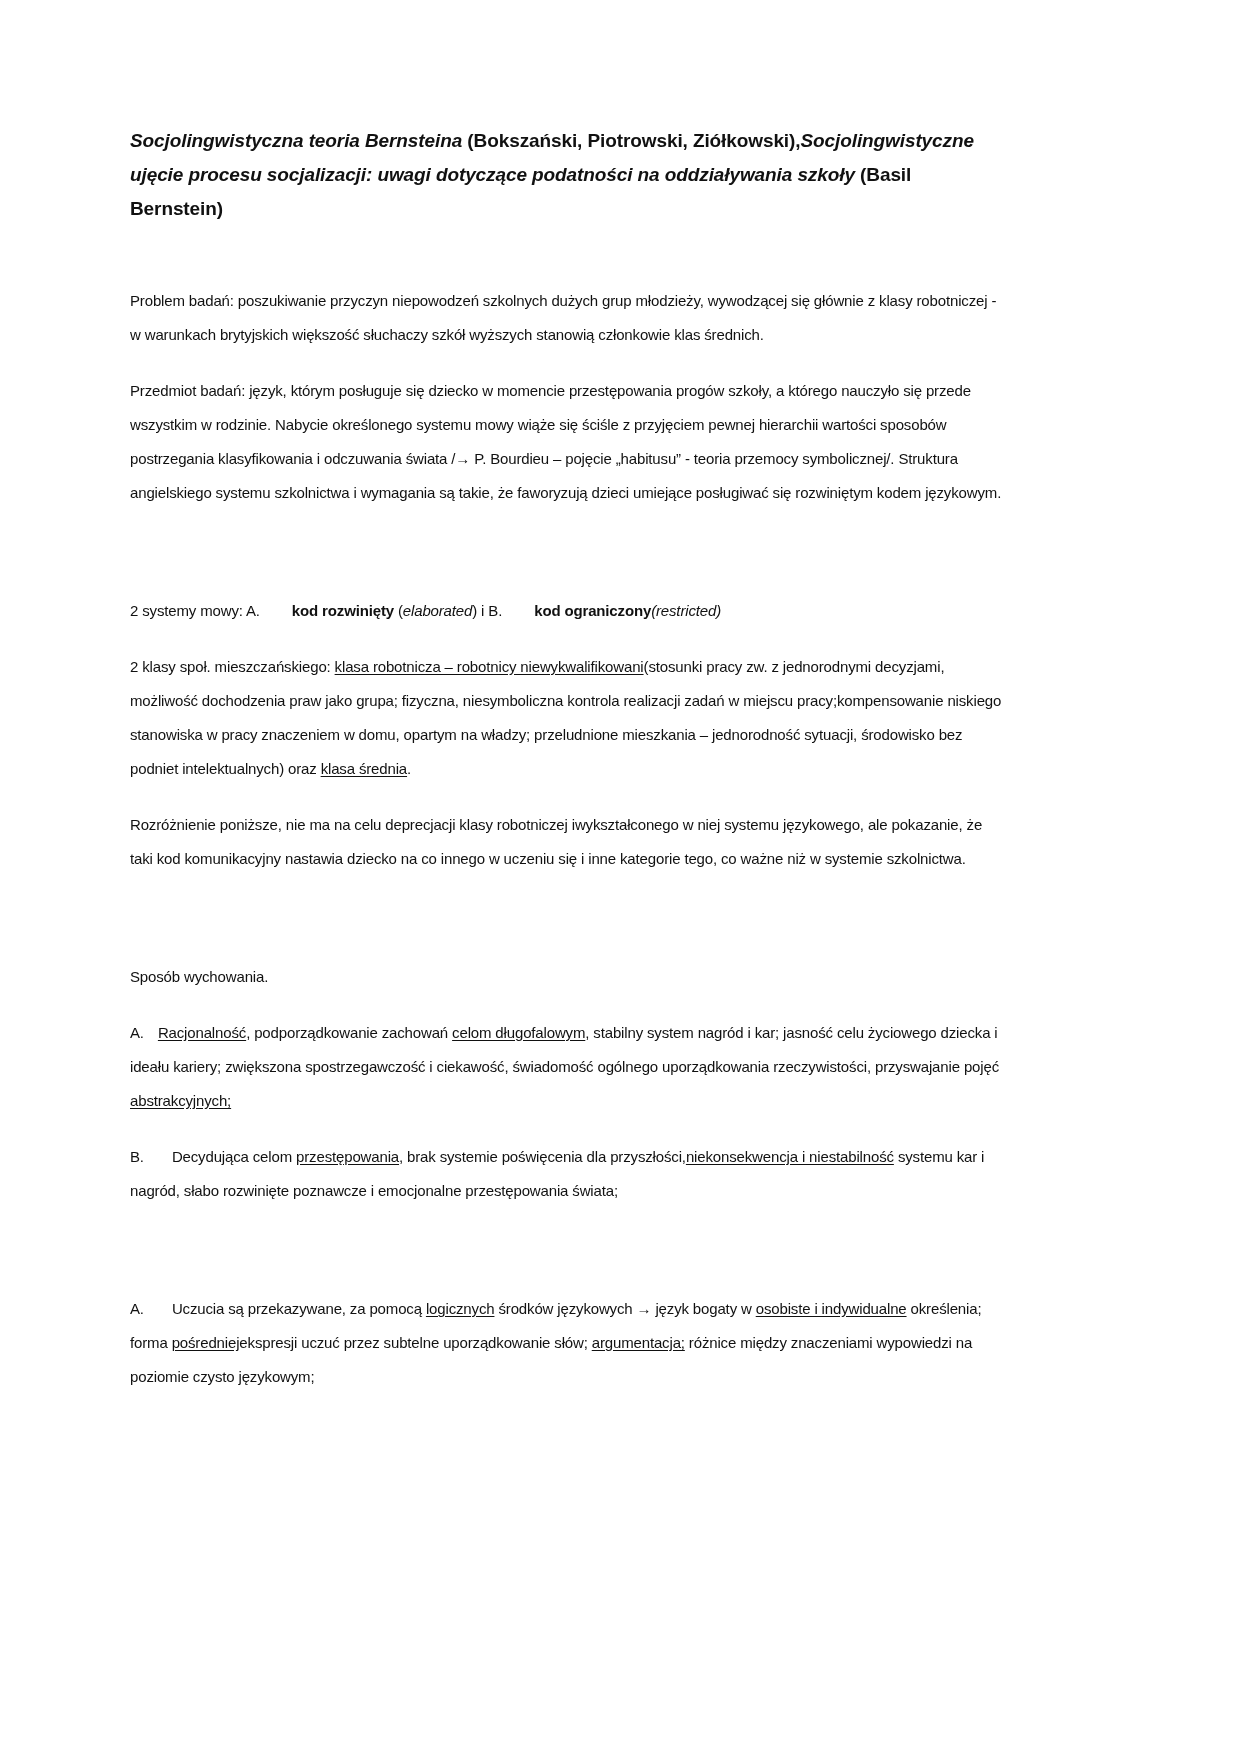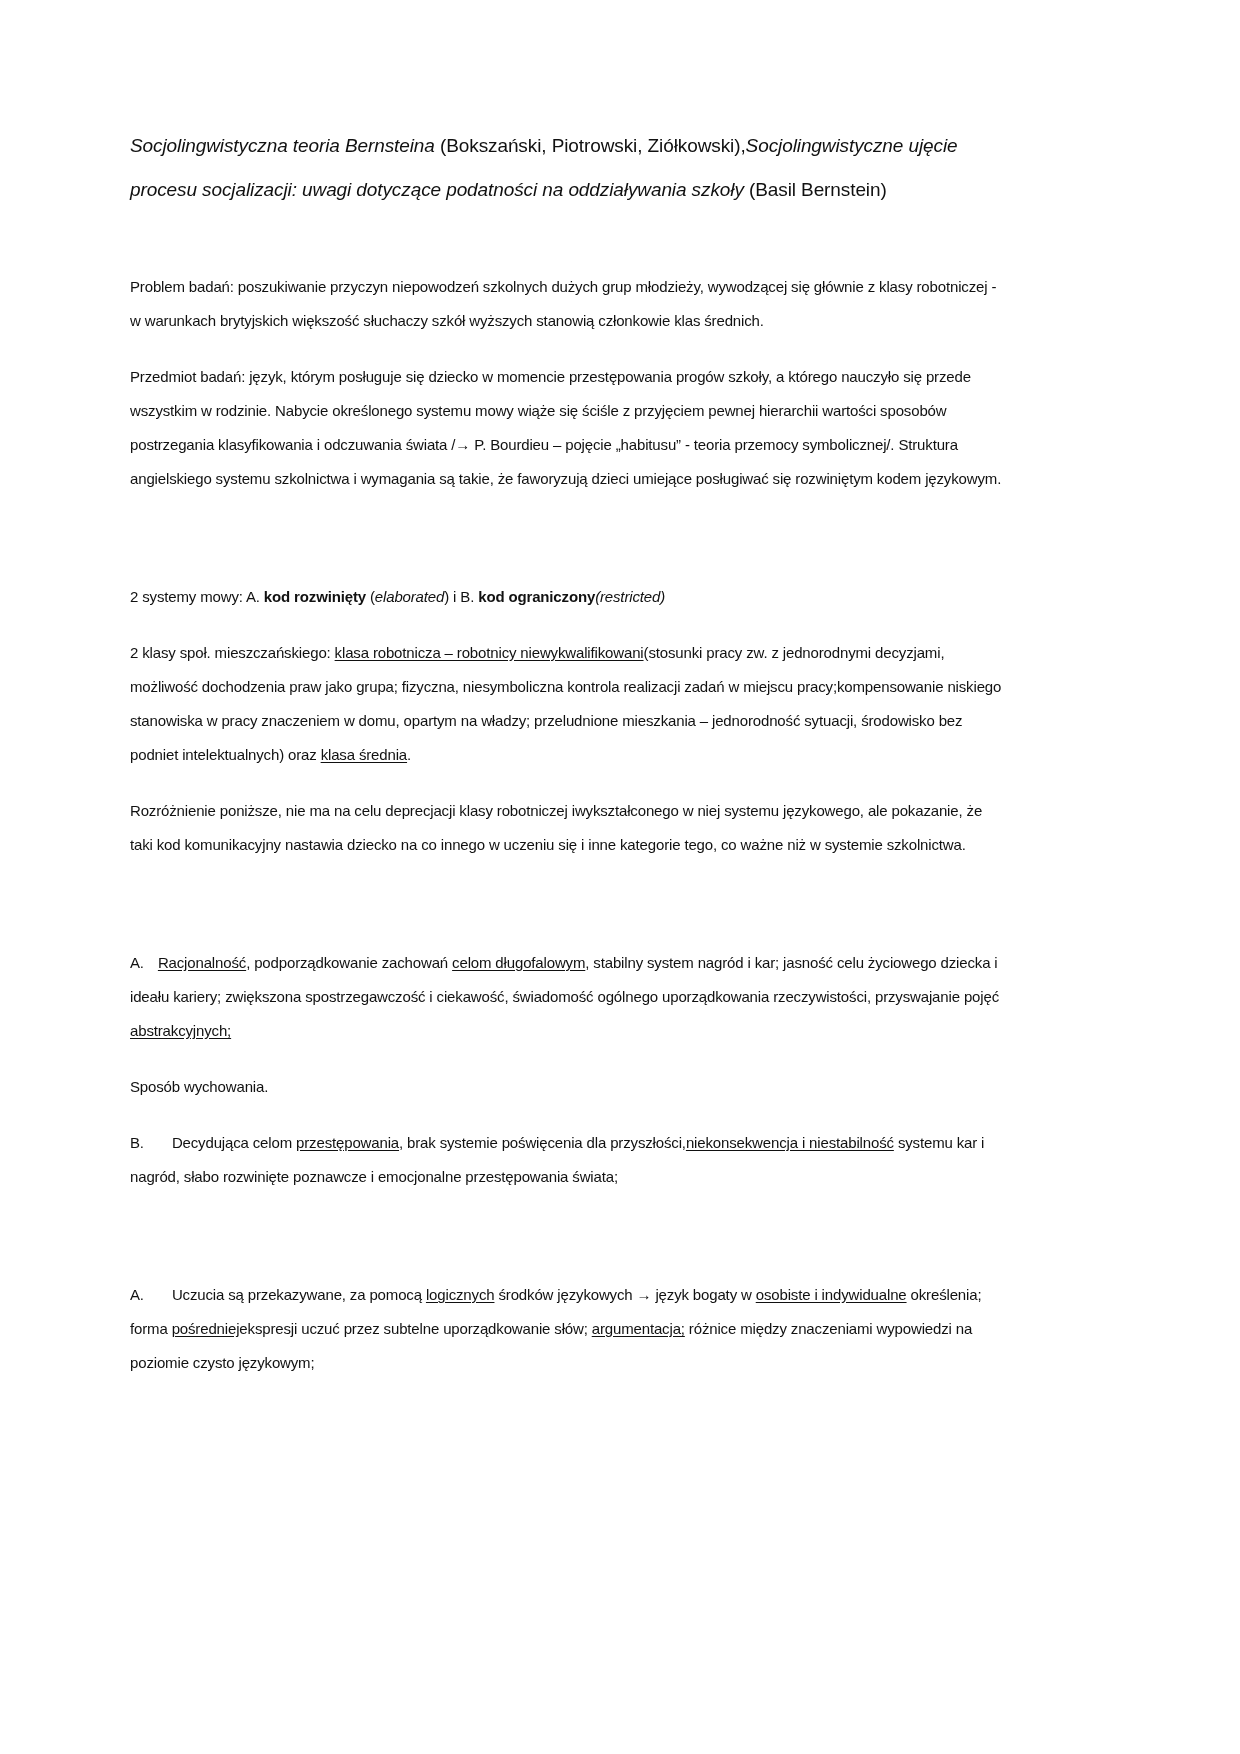--- a/index.html
+++ b/index.html
@@ -17,42 +17,42 @@
   .page {
     position: relative;
     width: 1240px;
     height: 1754px;
     background: #ffffff;
     box-sizing: border-box;
     padding: 124px 238px 0 130px;
   }
   .doc-title {
     font-size: 19px;
-    line-height: 44px;
-    font-weight: normal;
+    line-height: 34px;
+    font-weight: bold;
     font-style: italic;
     letter-spacing: -0.1px;
     margin: 0 0 11px 0;
   }
   .doc-title .upright {
     font-style: normal;
   }
   .body-block {
     margin-top: 58px;
   }
   p.para {
     font-size: 15px;
     line-height: 34px;
     margin: 0 0 22px 0;
     letter-spacing: -0.15px;
     text-align: left;
   }
   .gap-xl { height: 62px; }
   u { text-decoration: underline; text-underline-offset: 2px; }
-  b { font-weight: bold; }
+  b { font-weight: bold; margin-left: 28px; }
   i { font-style: italic; }
   .indent-sp { display: inline-block; width: 14px; }
 </style>
 </head>
 <body>
 
 <div class="page">
 
   <div class="doc-title">
     <span>Socjolingwistyczna teoria Bernsteina</span><span class="upright"> (Bokszański, Piotrowski, Ziółkowski),</span><span>Socjolingwistyczne ujęcie</span>
@@ -68,23 +68,23 @@
     <div class="gap-xl"></div>
 
     <p class="para"><span>2 systemy mowy: A. </span><b>kod rozwinięty</b><span> (</span><i>elaborated</i><span>) i B. </span><b>kod ograniczony</b><i>(restricted)</i></p>
 
     <p class="para"><span>2 klasy społ. mieszczańskiego: </span><u>klasa robotnicza – robotnicy niewykwalifikowani</u><span>(stosunki pracy zw. z jednorodnymi decyzjami, możliwość dochodzenia praw jako grupa; fizyczna, niesymboliczna kontrola realizacji zadań w miejscu pracy;kompensowanie niskiego stanowiska w pracy znaczeniem w domu, opartym na władzy; przeludnione mieszkania – jednorodność sytuacji, środowisko bez podniet intelektualnych) oraz </span><u>klasa średnia</u><span>.</span></p>
 
     <p class="para">Rozróżnienie poniższe, nie ma na celu deprecjacji klasy robotniczej iwykształconego w niej systemu językowego, ale pokazanie, że taki kod komunikacyjny nastawia dziecko na co innego w uczeniu się i inne kategorie tego, co ważne niż w systemie szkolnictwa.</p>
 
     <div class="gap-xl"></div>
 
+    <p class="para">Sposób wychowania.</p>
+
     <p class="para"><span>A.</span><span class="indent-sp"></span><u>Racjonalność</u><span>, podporządkowanie zachowań </span><u>celom długofalowym</u><span>, stabilny system nagród i kar; jasność celu życiowego dziecka i ideału kariery; zwiększona spostrzegawczość i ciekawość, świadomość ogólnego uporządkowania rzeczywistości, przyswajanie pojęć </span><u>abstrakcyjnych;</u></p>
-
-    <p class="para">Sposób wychowania.</p>
 
     <p class="para"><span>B.</span><span class="indent-sp"></span><span class="indent-sp"></span><span>Decydująca celom </span><u>przestępowania</u><span>, brak systemie poświęcenia dla przyszłości,</span><u>niekonsekwencja i niestabilność</u><span> systemu kar i nagród, słabo rozwinięte poznawcze i emocjonalne przestępowania świata;</span></p>
 
     <div class="gap-xl"></div>
 
 
     <p class="para"><span>A.</span><span class="indent-sp"></span><span class="indent-sp"></span><span>Uczucia są przekazywane, za pomocą </span><u>logicznych</u><span> środków językowych </span><span>→</span><span> język bogaty w </span><u>osobiste i indywidualne</u><span> określenia; forma </span><u>pośredniej</u><span>ekspresji uczuć przez subtelne uporządkowanie słów; </span><u>argumentacja;</u><span> różnice między znaczeniami wypowiedzi na poziomie czysto językowym;</span></p>
 
   </div>
 </div>

